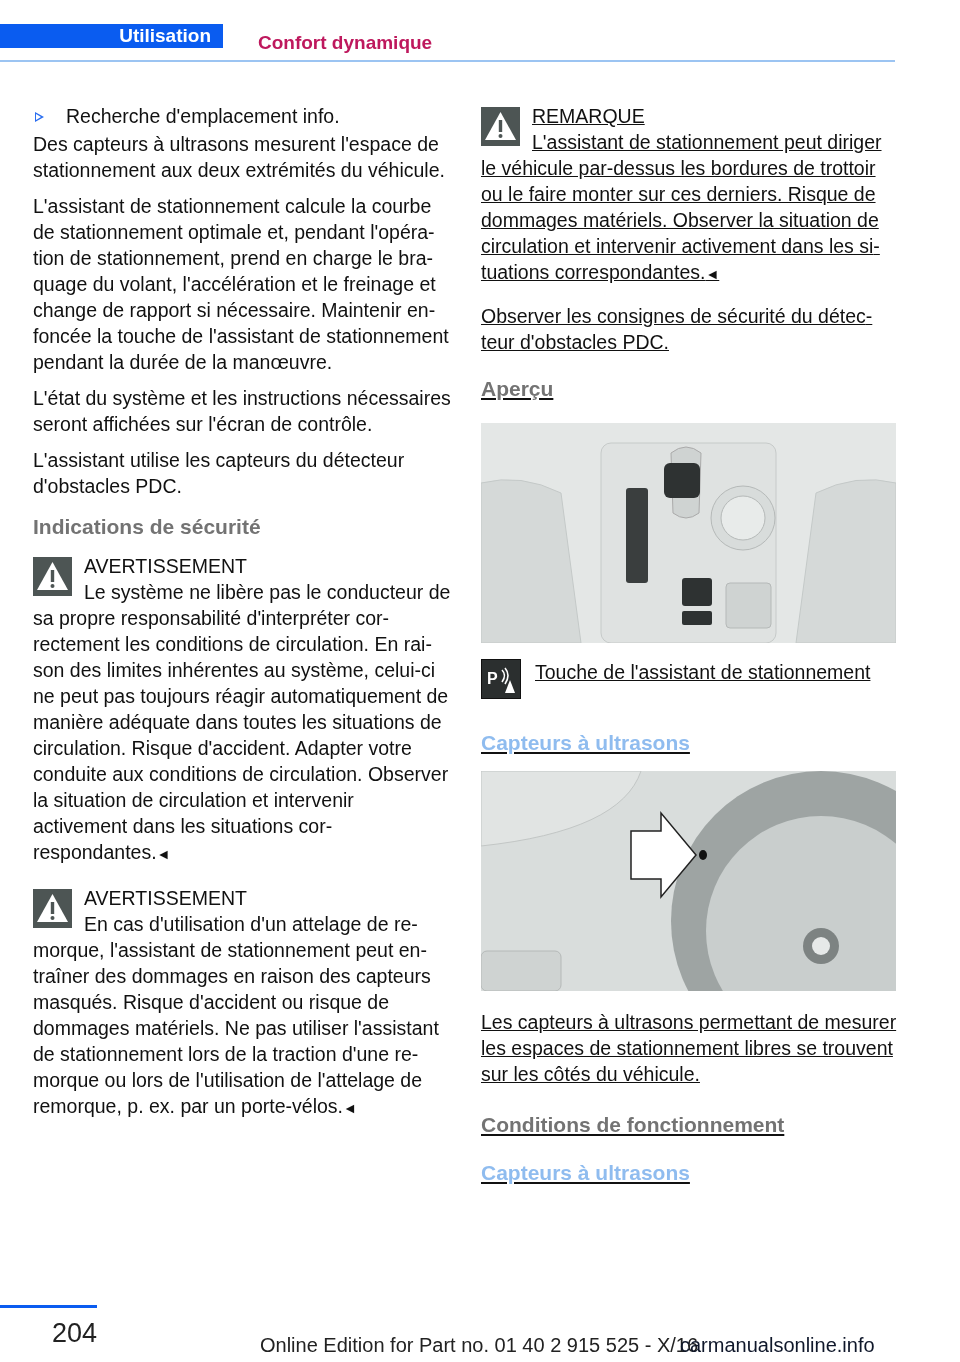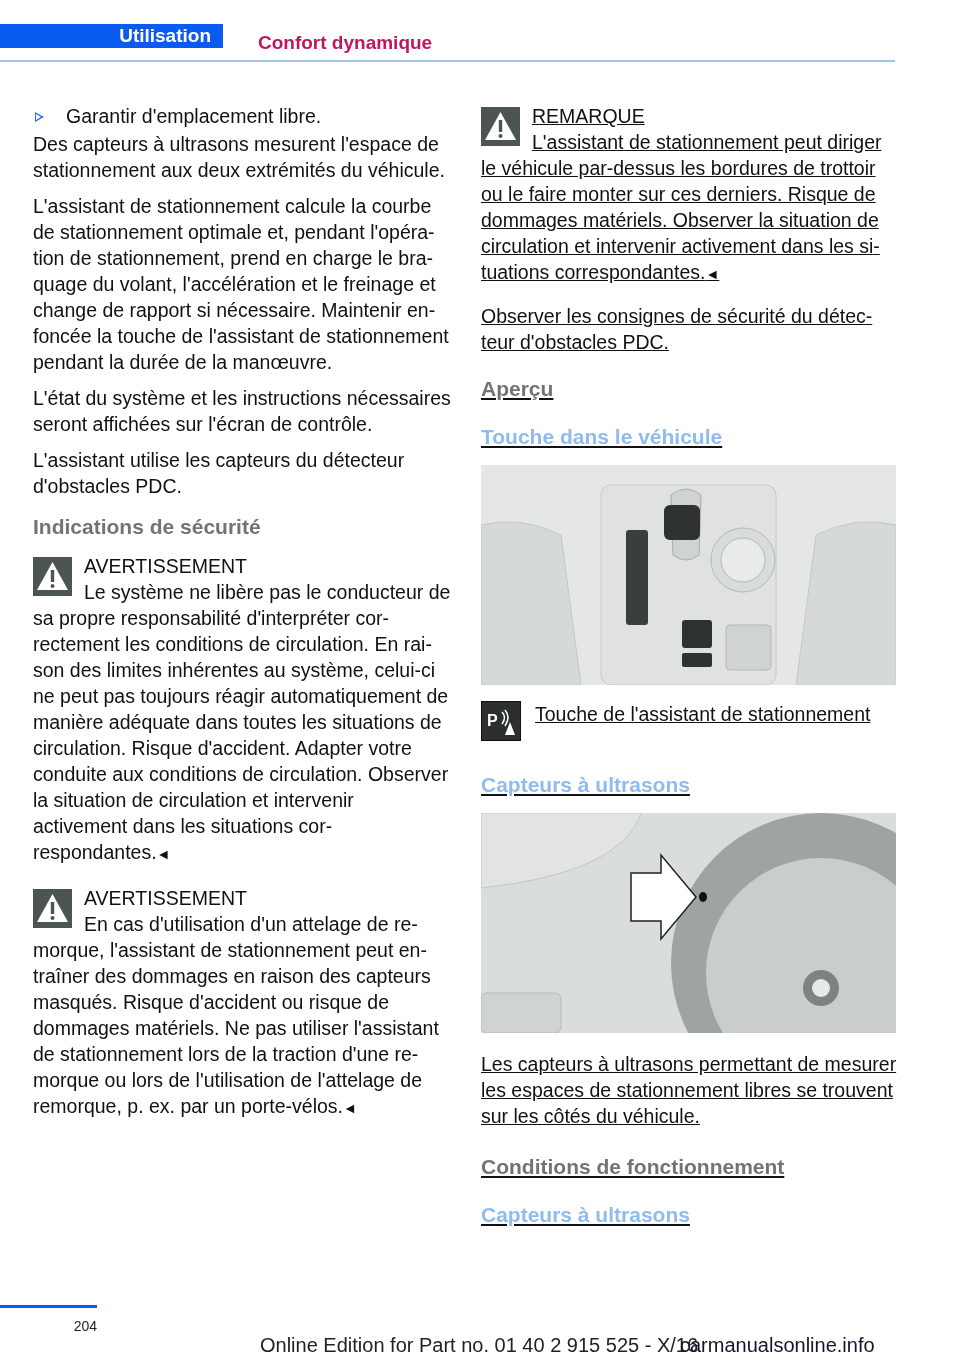--- a/index.html
+++ b/index.html
@@ -46,36 +46,36 @@
       position: relative;
     }
     .warn .title { display: block; }
     .endmark { font-size: 14px; }
     .figure { width: 415px; height: 220px; background: #e6e8e7; position: relative; overflow: hidden; }
     .pa-icon {
       display: inline-block; width: 38px; height: 38px; background: #2b2f2f; border: 1px solid #111;
       vertical-align: middle; position: relative; margin-right: 14px;
     }
     .footer-rule { position: absolute; left: 0; top: 1305px; width: 97px; height: 3px; background: #0a5cf0; }
-    .page-num { position: absolute; left: 0; top: 1318px; width: 97px; text-align: right; font-size: 14px; color: #222; }
+    .page-num { position: absolute; left: 0; top: 1318px; width: 97px; text-align: right; font-size: 27px; color: #222; }
     .edition { position: absolute; left: 260px; top: 1334px; font-size: 20px; color: #222; }
     .watermark { position: absolute; left: 680px; top: 1334px; font-size: 20px; color: #0f172a; }
   </style>
 </head>
 <body>
 
 <div class="header">
   <div class="tab-active">Utilisation</div>
   <div class="tab-inactive">Confort dynamique</div>
   <div class="rule"></div>
 </div>
 
 <div class="col col-left">
   <ul class="bullets">
-    <li><span class="tri"></span><span>Garantir d'emplacement libre.</span></li>
+    <li><span class="tri"></span><span>Recherche d'emplacement info.</span></li>
   </ul>
   <p style="margin-top:-4px;">Des capteurs à ultrasons mesurent l'espace de stationnement aux deux extrémités du véhi­cule.</p>
   <p>L'assistant de stationnement calcule la courbe de stationnement optimale et, pendant l'opéra­tion de stationnement, prend en charge le bra­quage du volant, l'accélération et le freinage et change de rapport si nécessaire. Maintenir en­foncée la touche de l'assistant de stationne­ment pendant la durée de la manœuvre.</p>
   <p>L'état du système et les instructions nécessai­res seront affichées sur l'écran de contrôle.</p>
   <p style="margin-bottom:14px;">L'assistant utilise les capteurs du détecteur d'obstacles PDC.</p>
 
   <h2 class="h2" style="margin-bottom:12px;">Indications de sécurité</h2>
 
   <div class="warn" style="margin-bottom:18px;">
     <span class="icon">
@@ -111,21 +111,20 @@
           <circle cx="19.5" cy="29" r="2" fill="#4d5554"></circle>
         </svg>
     </span>
     <span class="title">REMARQUE</span>
     <span>L'assistant de stationnement peut diriger le véhicule par-dessus les bordures de trottoir ou le faire monter sur ces derniers. Risque de dommages matériels. Observer la situation de circulation et intervenir activement dans les si­tuations correspondantes.</span><span class="endmark">◄</span>
   </div>
 
   <p style="margin-bottom:20px;">Observer les consignes de sécurité du détec­teur d'obstacles PDC.</p>
 
   <h2 class="h2" style="margin-bottom:20px;">Aperçu</h2>
-  <h3 class="h3" style="margin-bottom:14px;">Touche dans le véhicule</h3>
 
   <div class="figure">
     <svg width="415" height="220" viewBox="0 0 415 220">
       <rect width="415" height="220" fill="#e4e7e6"></rect>
       <path d="M0 60 Q40 50 80 70 L100 220 L0 220 Z" fill="#d5d9d8" stroke="#c4c9c8"></path>
       <path d="M415 60 Q375 50 335 70 L315 220 L415 220 Z" fill="#d5d9d8" stroke="#c4c9c8"></path>
       <rect x="120" y="20" width="175" height="200" rx="10" fill="#dfe2e1" stroke="#c6cac9"></rect>
       <path d="M190 30 Q205 18 220 30 L218 90 Q205 100 192 90 Z" fill="#cfd3d2" stroke="#aaa"></path>
       <rect x="183" y="40" width="36" height="35" rx="6" fill="#2e3232"></rect>
       <rect x="145" y="65" width="22" height="95" rx="3" fill="#3a3e3e"></rect>

